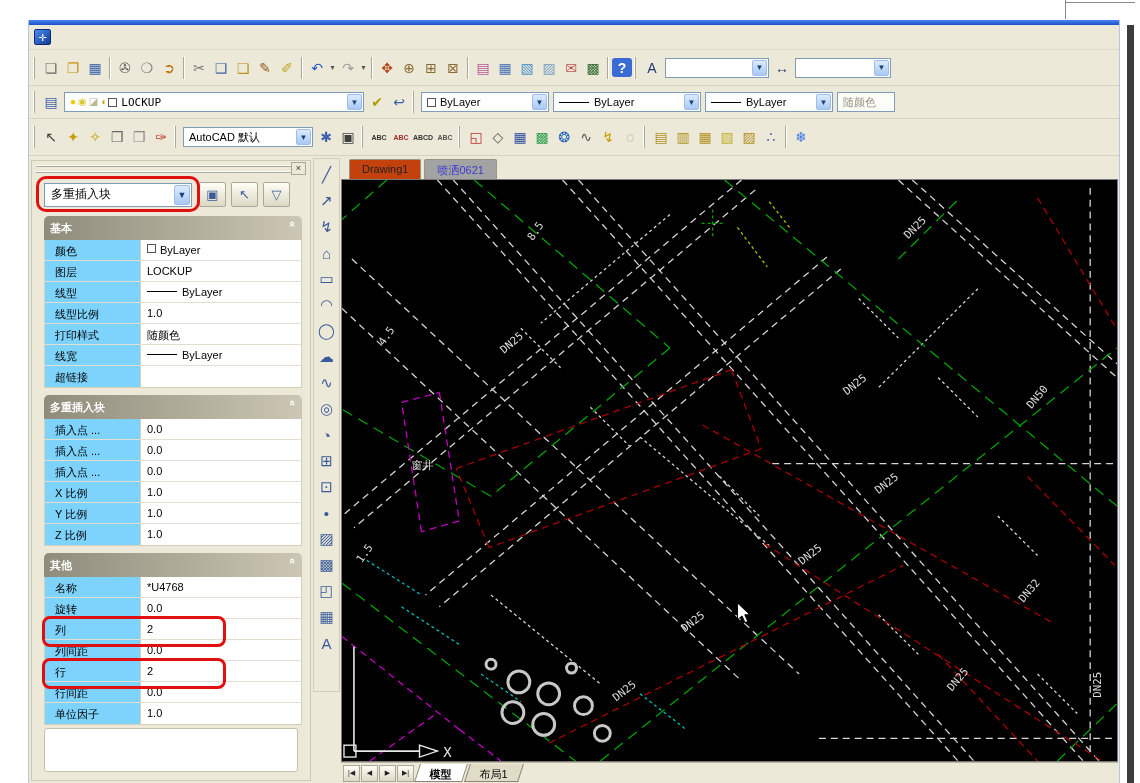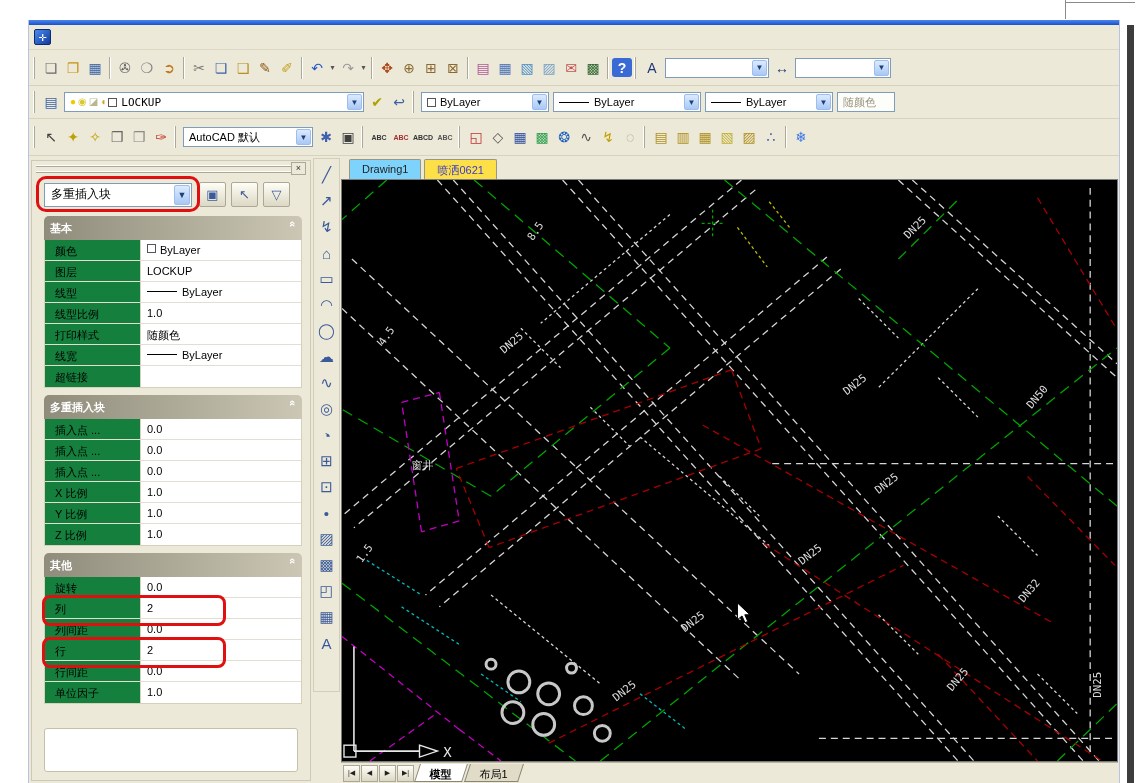--- a/index.html
+++ b/index.html
@@ -64,38 +64,38 @@
   .sel-btn{width:27px;height:25px;border:1px solid #aca899;border-radius:2px;
     background:linear-gradient(#fffef6,#dcd8c4);display:flex;align-items:center;justify-content:center;
     font-size:13px;color:#3a5a9a}
   .section{margin:7px 8px 0 12px}
   .sec-head{height:17px;background:linear-gradient(90deg,#8f8c7b,#cbc7b4);border-radius:5px 5px 0 0;
     color:#fff;font-size:11px;font-weight:bold;display:flex;align-items:center;padding:12px 6px;position:relative}
   .sec-chev{position:absolute;right:6px;top:2px;color:#fff;font-size:11px;transform:rotate(90deg)}
   .sec-body{border:1px solid #d4d0ba;border-top:none;background:#fff}
   .prow{display:flex;height:21px;border-bottom:1px solid #e2dfd2;font-size:11px;position:relative}
   .prow:last-child{border-bottom:none}
-  .prow .pl{width:96px;background:#15803d;padding:4px 2px 0 10px;border-right:1px solid #d4d0ba;
+  .prow .pl{width:96px;background:#7dd3fc;padding:4px 2px 0 10px;border-right:1px solid #d4d0ba;
     white-space:nowrap;overflow:hidden}
   .prow .pv{flex:1;padding:4px 0 0 6px;background:#fff;display:flex;align-items:flex-start;overflow:hidden}
   .prow.hl::after{content:"";position:absolute;left:-3px;top:-3px;width:178px;height:25px;
     border:3px solid #e01010;border-radius:8px;pointer-events:none;z-index:6}
   .pal-bottombox{position:absolute;left:12px;right:12px;bottom:8px;height:44px;background:#fff;
     border:1px solid #c4c0aa;border-radius:3px}
   
   .drawbar{position:absolute;left:284px;top:2px;width:27px;height:534px;background:#ece9d8;
     border:1px solid #d2ceba;display:flex;flex-direction:column;align-items:center;padding-top:3px}
   .dbi{width:23px;height:26px;display:flex;align-items:center;justify-content:center;
     font-size:15px;color:#3a5a9a;border:1px solid transparent}
   
   .canvasregion{position:absolute;left:312px;top:0;right:1px;bottom:0}
   .doctabs{height:23px;display:flex;align-items:flex-end;padding-left:8px;gap:3px}
   .dtab{height:20px;padding:3px 12px 0 12px;font-size:11px;border:1px solid #9a9684;border-bottom:none;
-    background:#7dd3fc;border-radius:2px 2px 0 0;color:#222}
-  .dtab.active{background:#fde047;color:#3b3bd0}
+    background:#c2410c;border-radius:2px 2px 0 0;color:#222}
+  .dtab.active{background:#a3a3a3;color:#3b3bd0}
   .canvas{position:absolute;left:0;right:0;top:23px;bottom:21px;background:#000;
     border:1px solid #7a7a7a;overflow:hidden}
   .canvas svg{display:block;width:100%;height:100%}
   .sheettabs{position:absolute;left:0;right:0;bottom:0;height:21px;background:#ece9d8;
     display:flex;align-items:center;font-size:11px;padding-left:2px;border-top:1px solid #b8b4a0}
   .stbtn{width:17px;height:17px;border:1px solid #aca899;background:linear-gradient(#fffef6,#dcd8c4);
     margin-right:1px;display:flex;align-items:center;justify-content:center;font-size:7px;color:#222}
   .stab{height:18px;padding:3px 12px 0 12px;border:1px solid #8a8674;border-top:none;background:#e0dcc8;
     margin-left:2px;transform:skewX(-18deg)}
   .stab>span{display:block;transform:skewX(18deg)}
@@ -348,20 +348,26 @@
                 </div>
               </div>
             </div>
           </div>
           <div class="section">
             <div class="sec-head">
               <span>其他</span>
               <span class="sec-chev">«</span>
             </div>
             <div class="sec-body">
+              <div class="prow">
+                <div class="pl">名称</div>
+                <div class="pv">
+                  <span>*U4768</span>
+                </div>
+              </div>
               <div class="prow">
                 <div class="pl">旋转</div>
                 <div class="pv">
                   <span>0.0</span>
                 </div>
               </div>
               <div class="prow hl">
                 <div class="pl">列</div>
                 <div class="pv">
                   <span>2</span>

